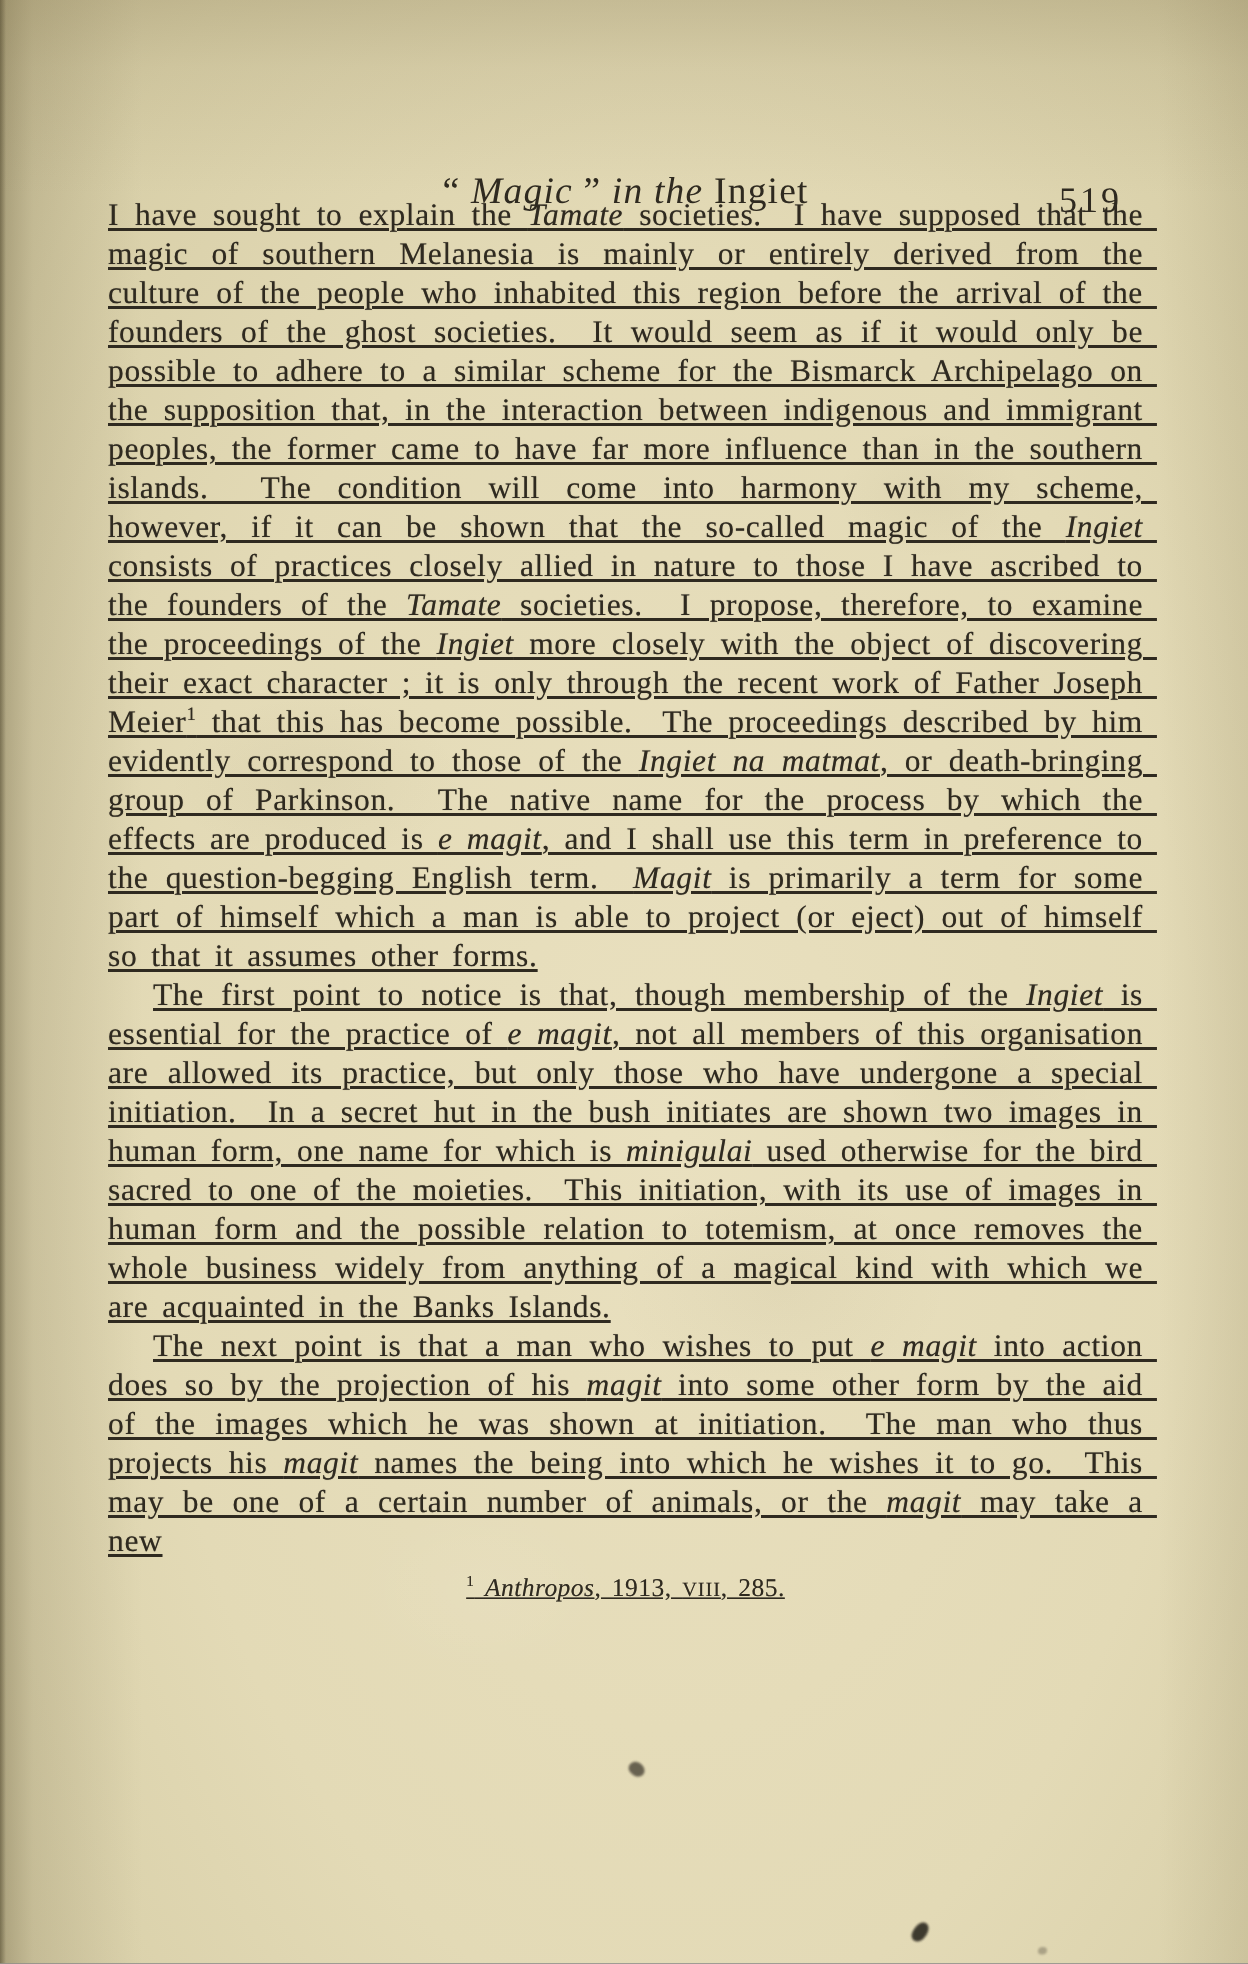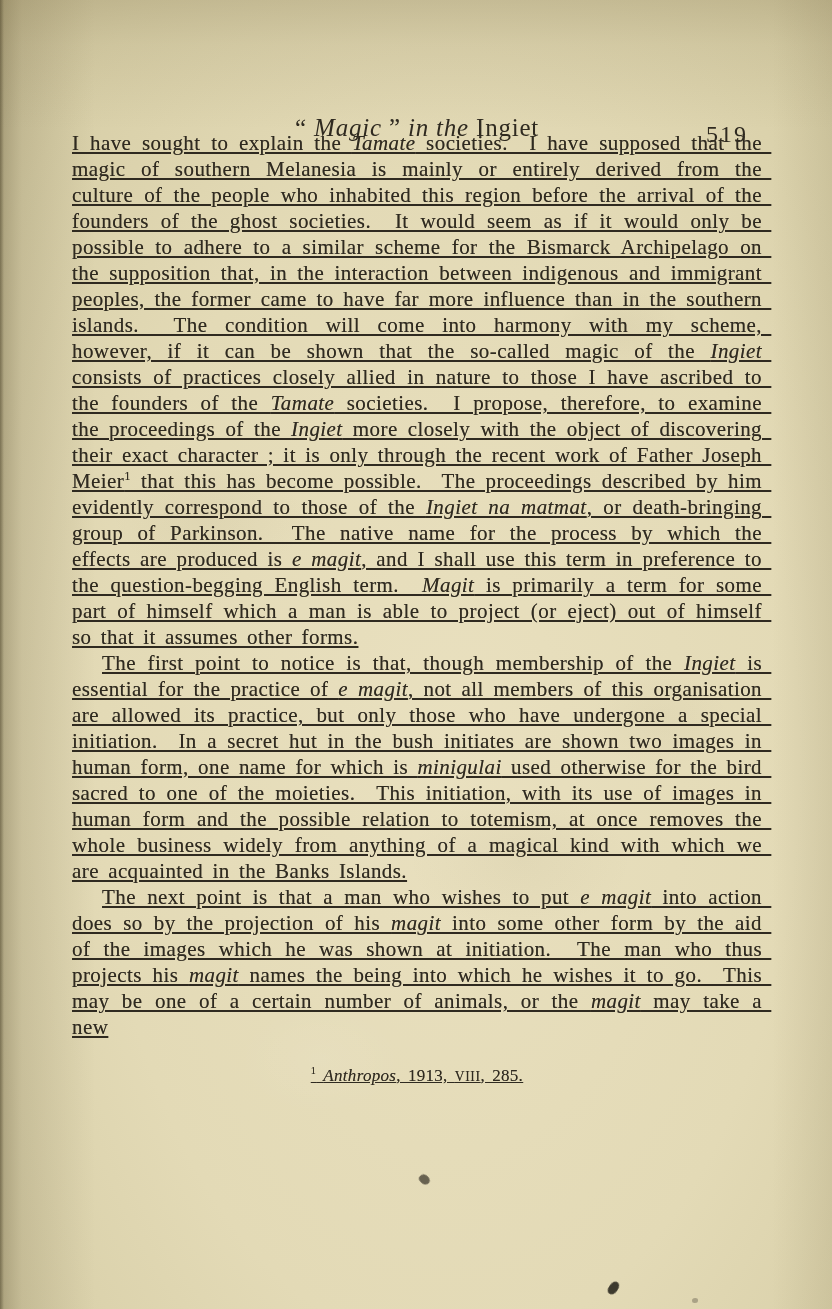--- a/index.html
+++ b/index.html
@@ -71,21 +71,21 @@
   }
   .para.indent { text-indent: 30px; }
   .it { font-style: italic; }
   .sc { font-size: 0.8em; letter-spacing: 0.6px; }
   sup {
     font-size: 0.6em;
     vertical-align: super;
     line-height: 0;
   }
   .footnote {
-    margin-top: 26px;
+    margin-top: 9px;
     text-align: center;
     font-size: 17px;
     letter-spacing: 0.3px;
     word-spacing: 0.15em;
     white-space: pre-wrap;
     text-shadow: 0 0 0.4px rgba(47,42,32,0.5);
   }
   .ink-spot {
     position: absolute;
     pointer-events: none;

